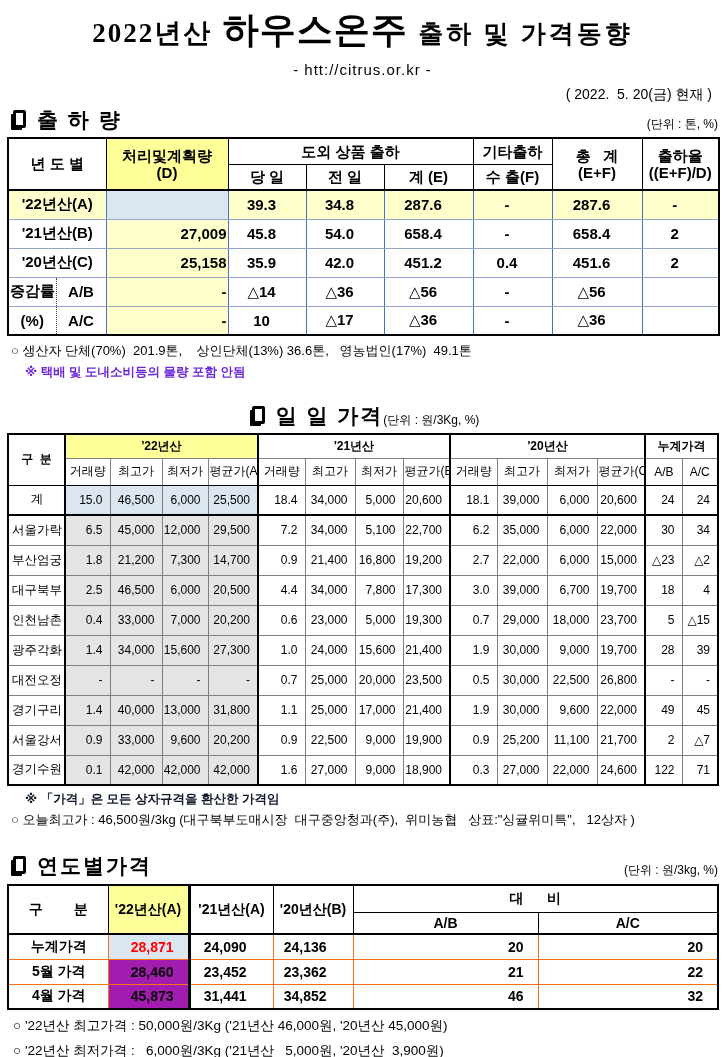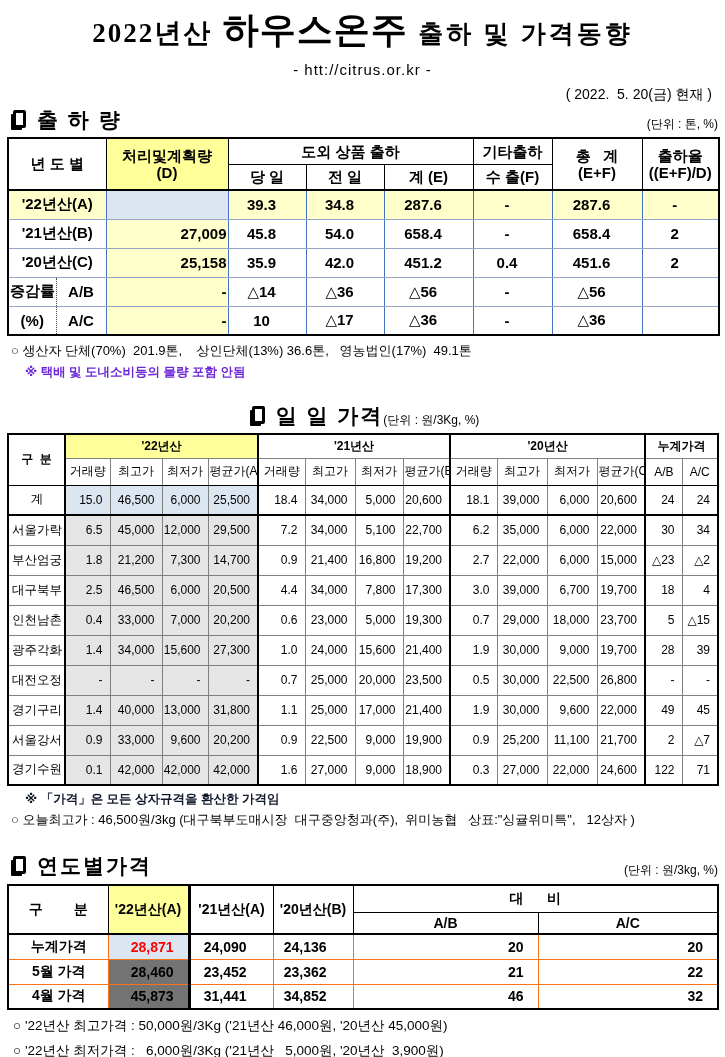--- a/index.html
+++ b/index.html
@@ -66,21 +66,21 @@
 
   
   .t3 { border:2.5px solid #000; font-size:14px; margin-top:4px; }
   .t3 th { border:1px solid #000; font-weight:700; }
   .t3 th.hb { border-bottom:2px solid #000; }
   .t3 tr.sub th { border-bottom:2px solid #000; height:22px; }
   .t3 tr.grp th { height:27px; }
   .t3 th.c22h { background:#FFFF99; border-right:3px solid #000; }
   .t3 td { border:1px solid #f97316; height:25px; font-weight:700; text-align:right; padding-right:14px; }
   .t3 td.lbl { text-align:center; padding-right:0; }
-  .t3 td.c22 { border-right:3px solid #000; background:#737373; }
+  .t3 td.c22 { border-right:3px solid #000; background:#a21caf; }
   .t3 td.mid { padding-right:26px; }
   .t3 tr.acc td.c22 { background:#DCE6F1; color:#FF0000; }
 
   .foot-note { font-size:13.5px; margin:7px 0 0 6px; white-space:pre; }
 </style>
 </head>
 <body>
 
 <div class="page">
 

